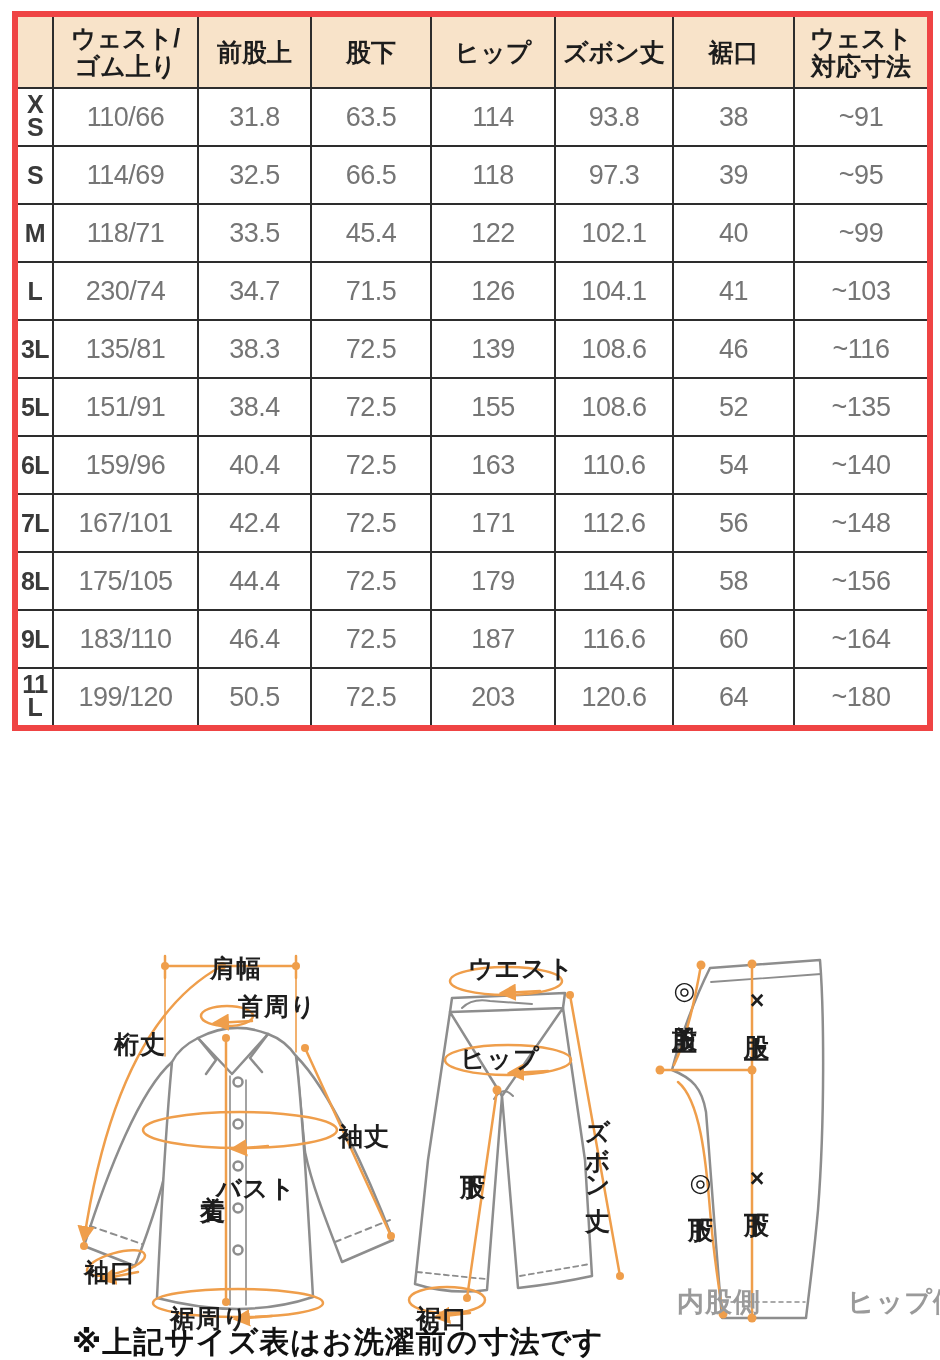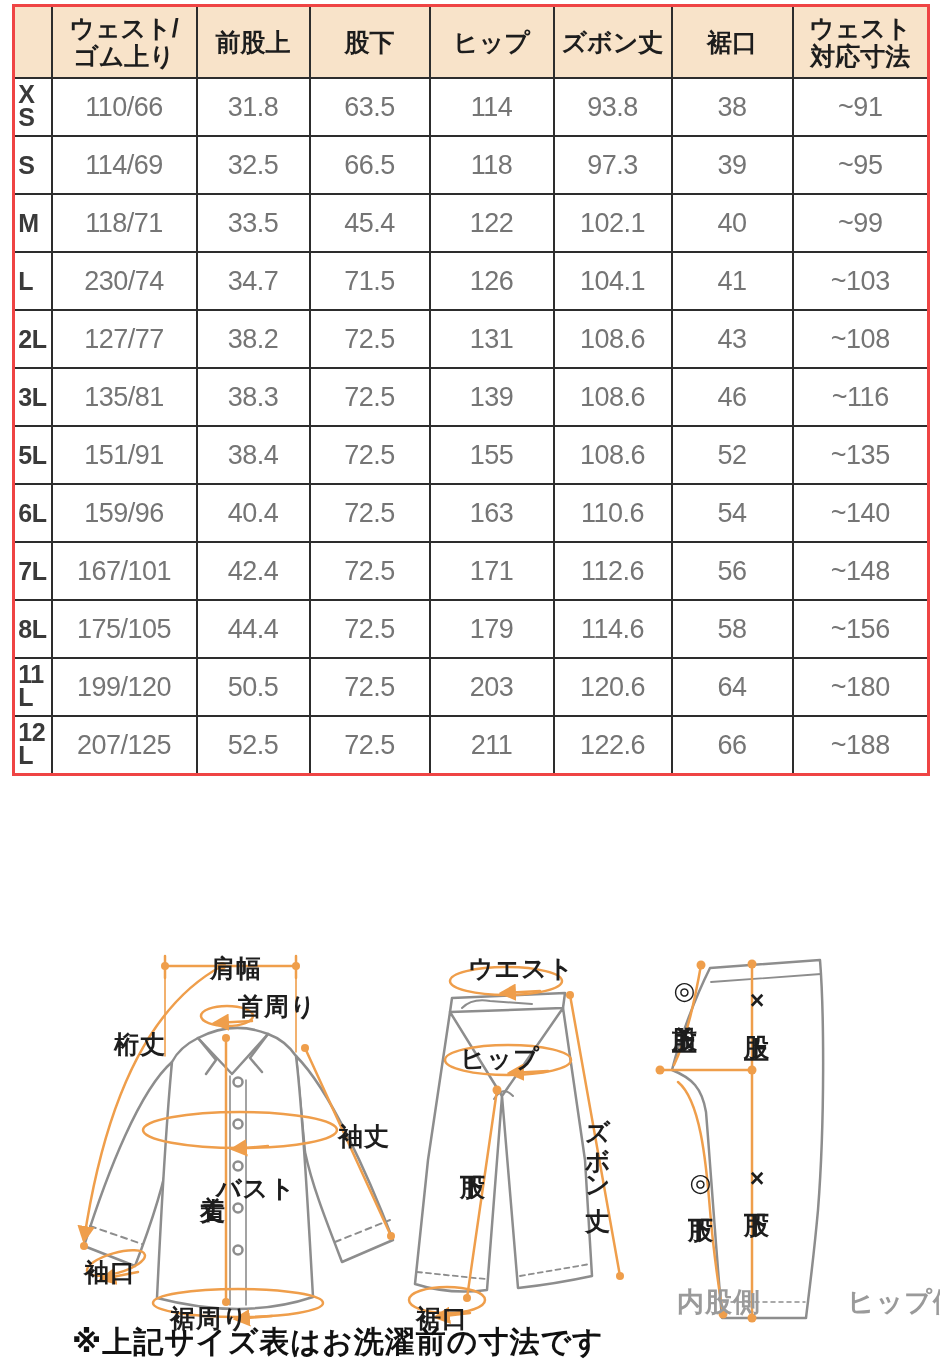--- a/index.html
+++ b/index.html
@@ -1,25 +1,25 @@
 <!DOCTYPE html>
 <html><head>
 <meta charset="utf-8">
 <style>
   html,body{margin:0;padding:0;background:#fff;}
   .canvas{position:relative;width:940px;height:1360px;background:#fff;overflow:hidden;
           font-family:"Liberation Sans","DejaVu Sans",sans-serif;}
   
-  table.size{position:absolute;left:12px;top:4px;border-collapse:collapse;table-layout:fixed;
-             border:3px solid #ef4444;}
+  table.size{position:absolute;left:12px;top:11px;border-collapse:collapse;table-layout:fixed;
+             border:6px solid #ef4444;}
   table.size th,table.size td{border:2px solid #2d2d2d;text-align:center;vertical-align:middle;padding:0;}
   table.size thead th{background:#f8e3c9;color:#1d1d1d;font-size:25px;font-weight:600;line-height:1.12;height:70px;}
   table.size tbody td{color:#757575;font-size:27px;height:56px;letter-spacing:-0.5px;background:#fff;}
   table.size tbody td.sz{color:#3a3a3a;font-size:25px;}
-  .stack{display:inline-block;width:1.16em;word-break:break-all;line-height:0.92;text-align:left;font-weight:600;}
+  .stack{display:inline-block;width:1.16em;word-break:break-all;line-height:0.92;text-align:center;font-weight:600;}
   
   .diagram-svg{position:absolute;left:0;top:930px;}
   .lbl{position:absolute;font-weight:bold;color:#1d1d1d;font-size:25px;white-space:nowrap;letter-spacing:1px;}
   .vert{writing-mode:vertical-rl;text-orientation:upright;letter-spacing:1px;line-height:1;}
   .graylbl{color:#9a9a9a;font-size:27px;margin-left:32px;}
   .note{position:absolute;left:72px;top:1322px;font-size:30px;font-weight:bold;color:#111;letter-spacing:1px;}
 </style>
 </head>
 <body>
 
@@ -89,30 +89,20 @@
           <td class="sz"><span class="stack">L</span></td>
           <td>230/74</td>
           <td>34.7</td>
           <td>71.5</td>
           <td>126</td>
           <td>104.1</td>
           <td>41</td>
           <td>~103</td>
         </tr>
       <tr>
-          <td class="sz"><span class="stack">2L</span></td>
-          <td>127/77</td>
-          <td>38.2</td>
-          <td>72.5</td>
-          <td>131</td>
-          <td>108.6</td>
-          <td>43</td>
-          <td>~108</td>
-        </tr>
-      <tr>
           <td class="sz"><span class="stack">3L</span></td>
           <td>135/81</td>
           <td>38.3</td>
           <td>72.5</td>
           <td>139</td>
           <td>108.6</td>
           <td>46</td>
           <td>~116</td>
         </tr>
       <tr>
@@ -149,38 +139,38 @@
           <td class="sz"><span class="stack">8L</span></td>
           <td>175/105</td>
           <td>44.4</td>
           <td>72.5</td>
           <td>179</td>
           <td>114.6</td>
           <td>58</td>
           <td>~156</td>
         </tr>
       <tr>
+          <td class="sz"><span class="stack">9L</span></td>
+          <td>183/110</td>
+          <td>46.4</td>
+          <td>72.5</td>
+          <td>187</td>
+          <td>116.6</td>
+          <td>60</td>
+          <td>~164</td>
+        </tr>
+      <tr>
           <td class="sz"><span class="stack">11L</span></td>
           <td>199/120</td>
           <td>50.5</td>
           <td>72.5</td>
           <td>203</td>
           <td>120.6</td>
           <td>64</td>
           <td>~180</td>
-        </tr>
-      <tr>
-          <td class="sz"><span class="stack">12L</span></td>
-          <td>207/125</td>
-          <td>52.5</td>
-          <td>72.5</td>
-          <td>211</td>
-          <td>122.6</td>
-          <td>66</td>
-          <td>~188</td>
         </tr>
     </tbody>
   </table>
 
   <svg class="diagram-svg" width="940" height="430" viewBox="0 930 940 430">
     <defs>
       <marker id="arr" viewBox="0 0 10 10" refX="8" refY="5" markerWidth="7" markerHeight="7" orient="auto-start-reverse">
         <path d="M0,0 L10,5 L0,10 z" fill="#ef9e4b"></path>
       </marker>
     </defs>

